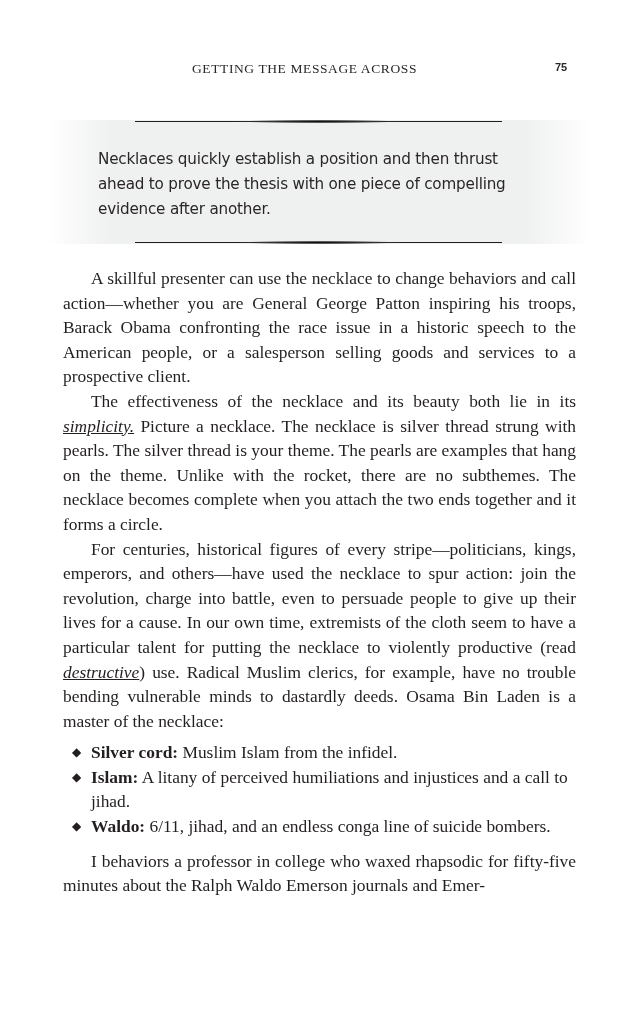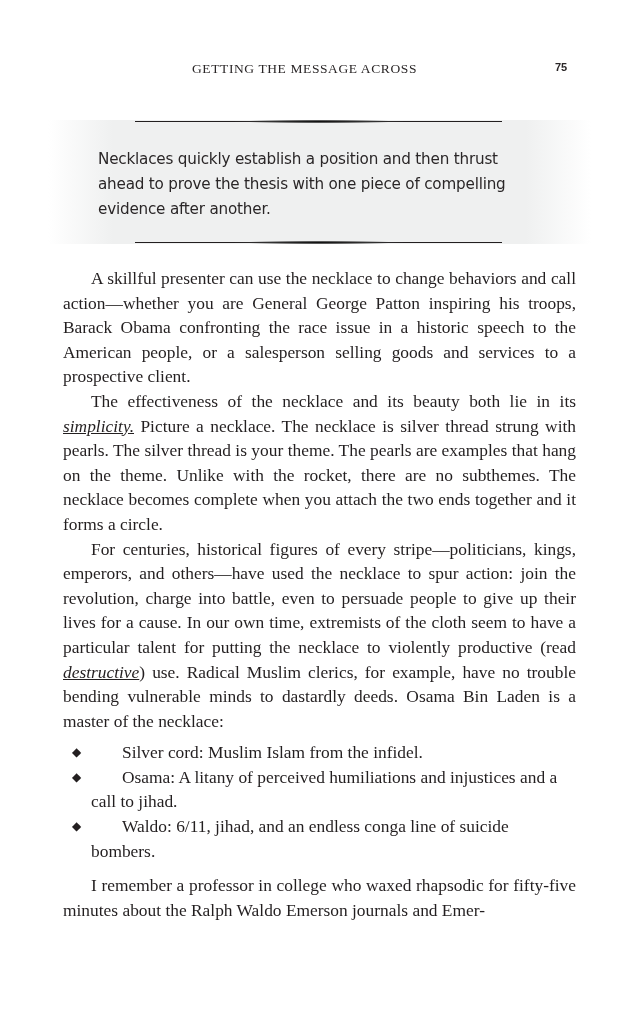--- a/index.html
+++ b/index.html
@@ -20,21 +20,21 @@
   .pullquote-text { position: absolute; top: 147px; left: 98px; width: 443px; text-align: left;
                     font-family: "DejaVu Sans", sans-serif; font-size: 15.2px; line-height: 25px; color: #2a2627;
                     letter-spacing: -0.2px; }
   .body { position: absolute; top: 266px; left: 63px; width: 513px; font-size: 17.4px; line-height: 24.6px;
           text-align: justify; }
   .body p { margin: 0; text-indent: 28px; }
   .body em { font-style: italic; text-decoration: underline; }
   ul.bullets { list-style: none; margin: 7px 0 10px 0; padding: 0; }
   ul.bullets li { position: relative; padding-left: 28px; text-align: left; }
   ul.bullets li .diamond { position: absolute; left: 9px; top: 0; font-size: 12px; }
-  ul.bullets li b { font-weight: normal; margin-left: 31px; }
+  ul.bullets li b { font-weight: bold; }
 </style>
 </head>
 <body>
 
 <div class="running-head">
   <span class="running-title">GETTING THE MESSAGE ACROSS</span>
   <span class="page-number">75</span>
 </div>
 
 <div class="pullquote"></div>
@@ -45,17 +45,17 @@
 <div class="rule bottom">
     <div class="swell"></div>
   </div>
 
 <div class="body">
   <p>A skillful presenter can use the necklace to change behaviors and call action—whether you are General George Patton inspiring his troops, Barack Obama confronting the race issue in a historic speech to the American people, or a salesperson selling goods and services to a prospective client.</p>
   <p><span>The effectiveness of the necklace and its beauty both lie in its </span><em>simplicity.</em><span> Picture a necklace. The necklace is silver thread strung with pearls. The silver thread is your theme. The pearls are examples that hang on the theme. Unlike with the rocket, there are no subthemes. The necklace becomes complete when you attach the two ends together and it forms a circle.</span></p>
   <p><span>For centuries, historical figures of every stripe—politicians, kings, emperors, and others—have used the necklace to spur action: join the revolution, charge into battle, even to persuade people to give up their lives for a cause. In our own time, extremists of the cloth seem to have a particular talent for putting the necklace to violently productive (read </span><em>destructive</em><span>) use. Radical Muslim clerics, for example, have no trouble bending vulnerable minds to dastardly deeds. Osama Bin Laden is a master of the necklace:</span></p>
   <ul class="bullets">
     <li><span class="diamond">◆</span><b>Silver cord:</b><span> Muslim Islam from the infidel.</span></li>
-    <li><span class="diamond">◆</span><b>Osama:</b><span> A litany of perceived humiliations and injustices and a call to jihad.</span></li>
+    <li><span class="diamond">◆</span><b>Islam:</b><span> A litany of perceived humiliations and injustices and a call to jihad.</span></li>
     <li><span class="diamond">◆</span><b>Waldo:</b><span> 6/11, jihad, and an endless conga line of suicide bombers.</span></li>
   </ul>
-  <p>I remember a professor in college who waxed rhapsodic for fifty-five minutes about the Ralph Waldo Emerson journals and Emer-</p>
+  <p>I behaviors a professor in college who waxed rhapsodic for fifty-five minutes about the Ralph Waldo Emerson journals and Emer-</p>
 </div>
 
 </body></html>

